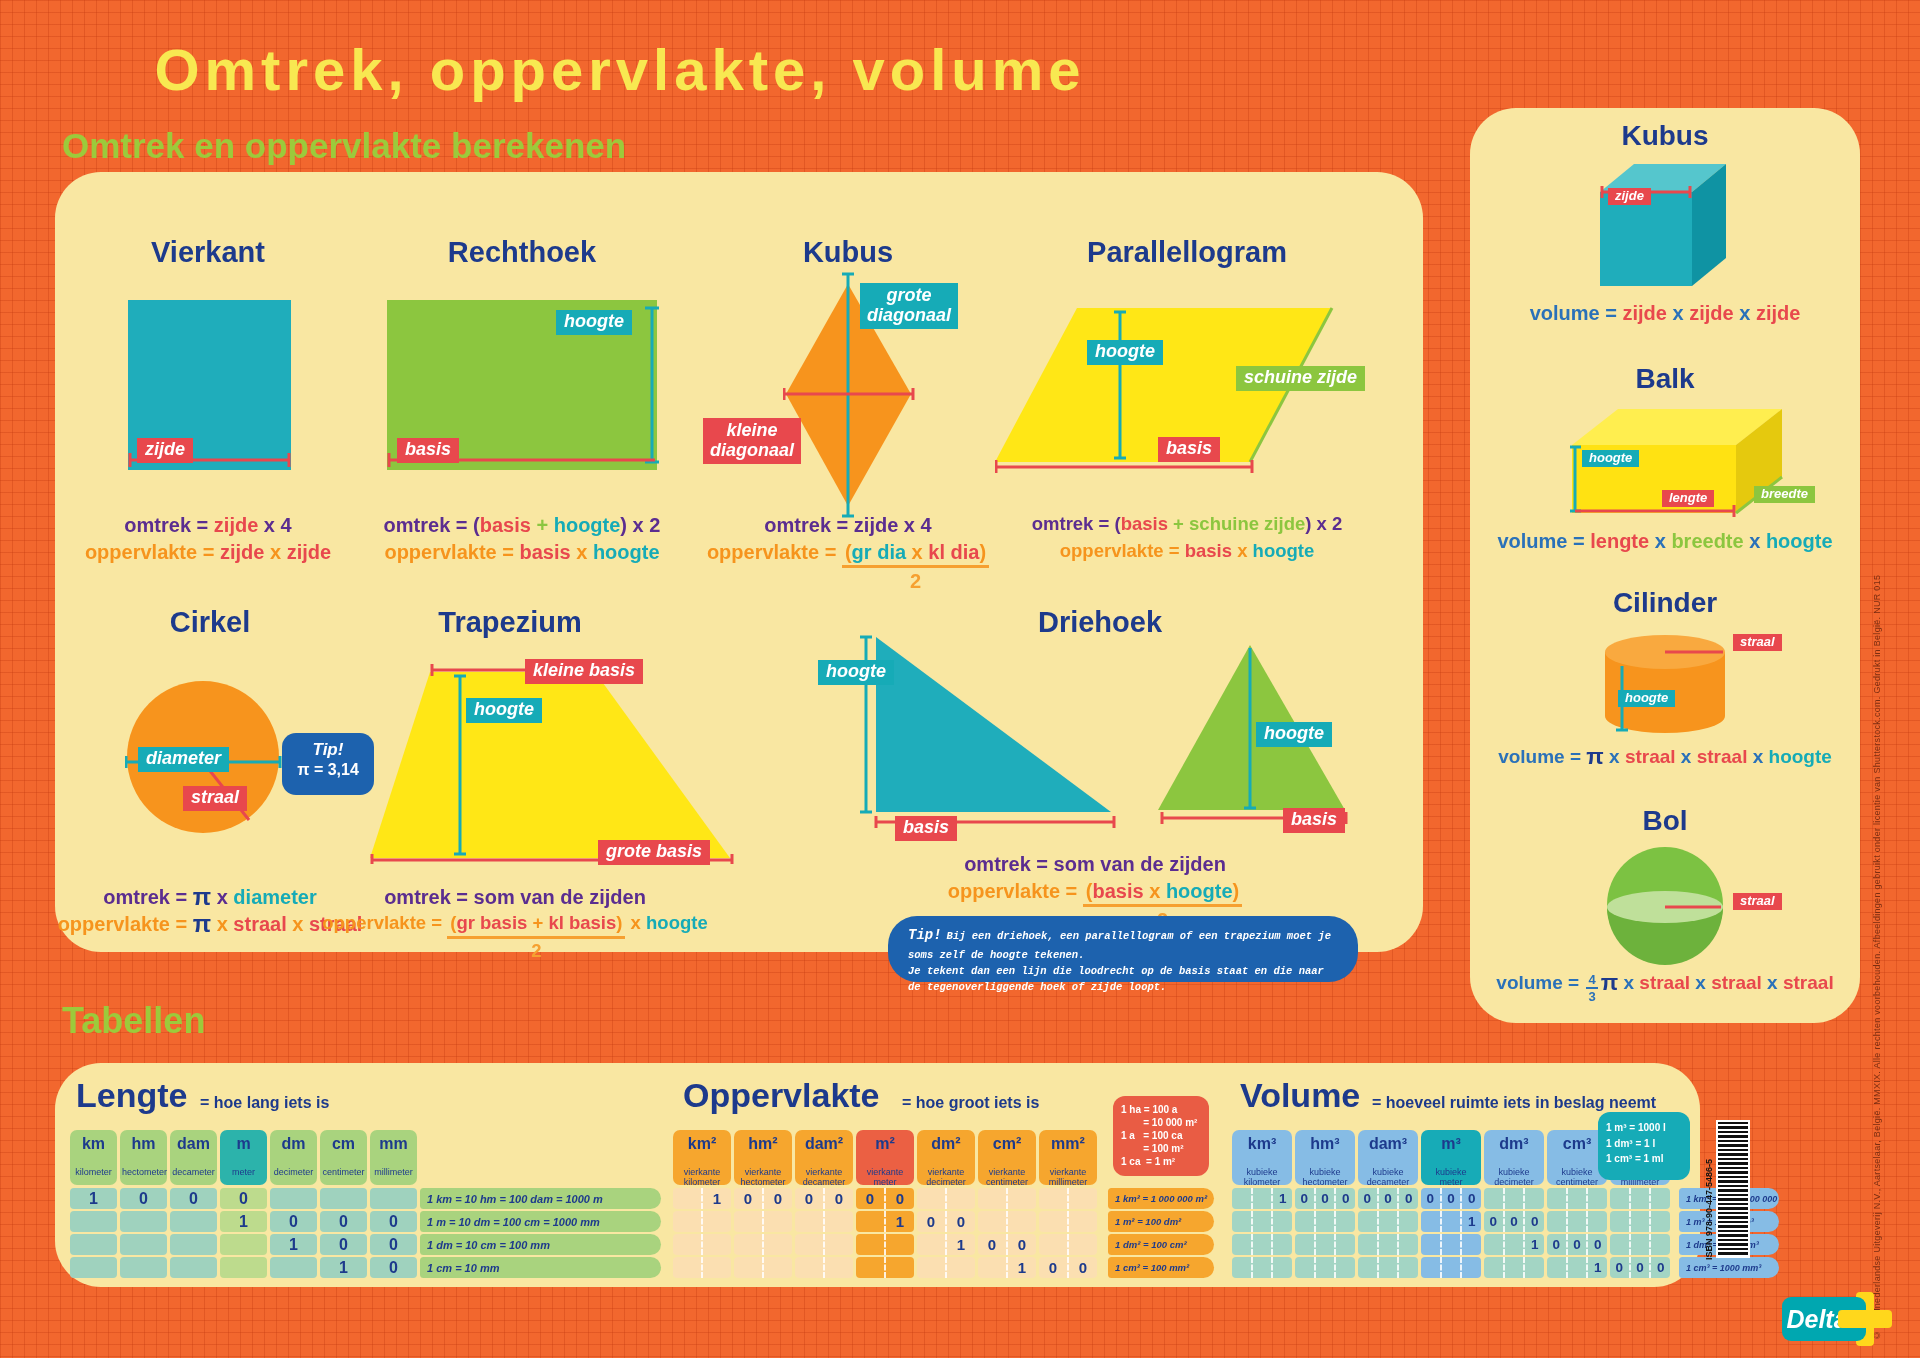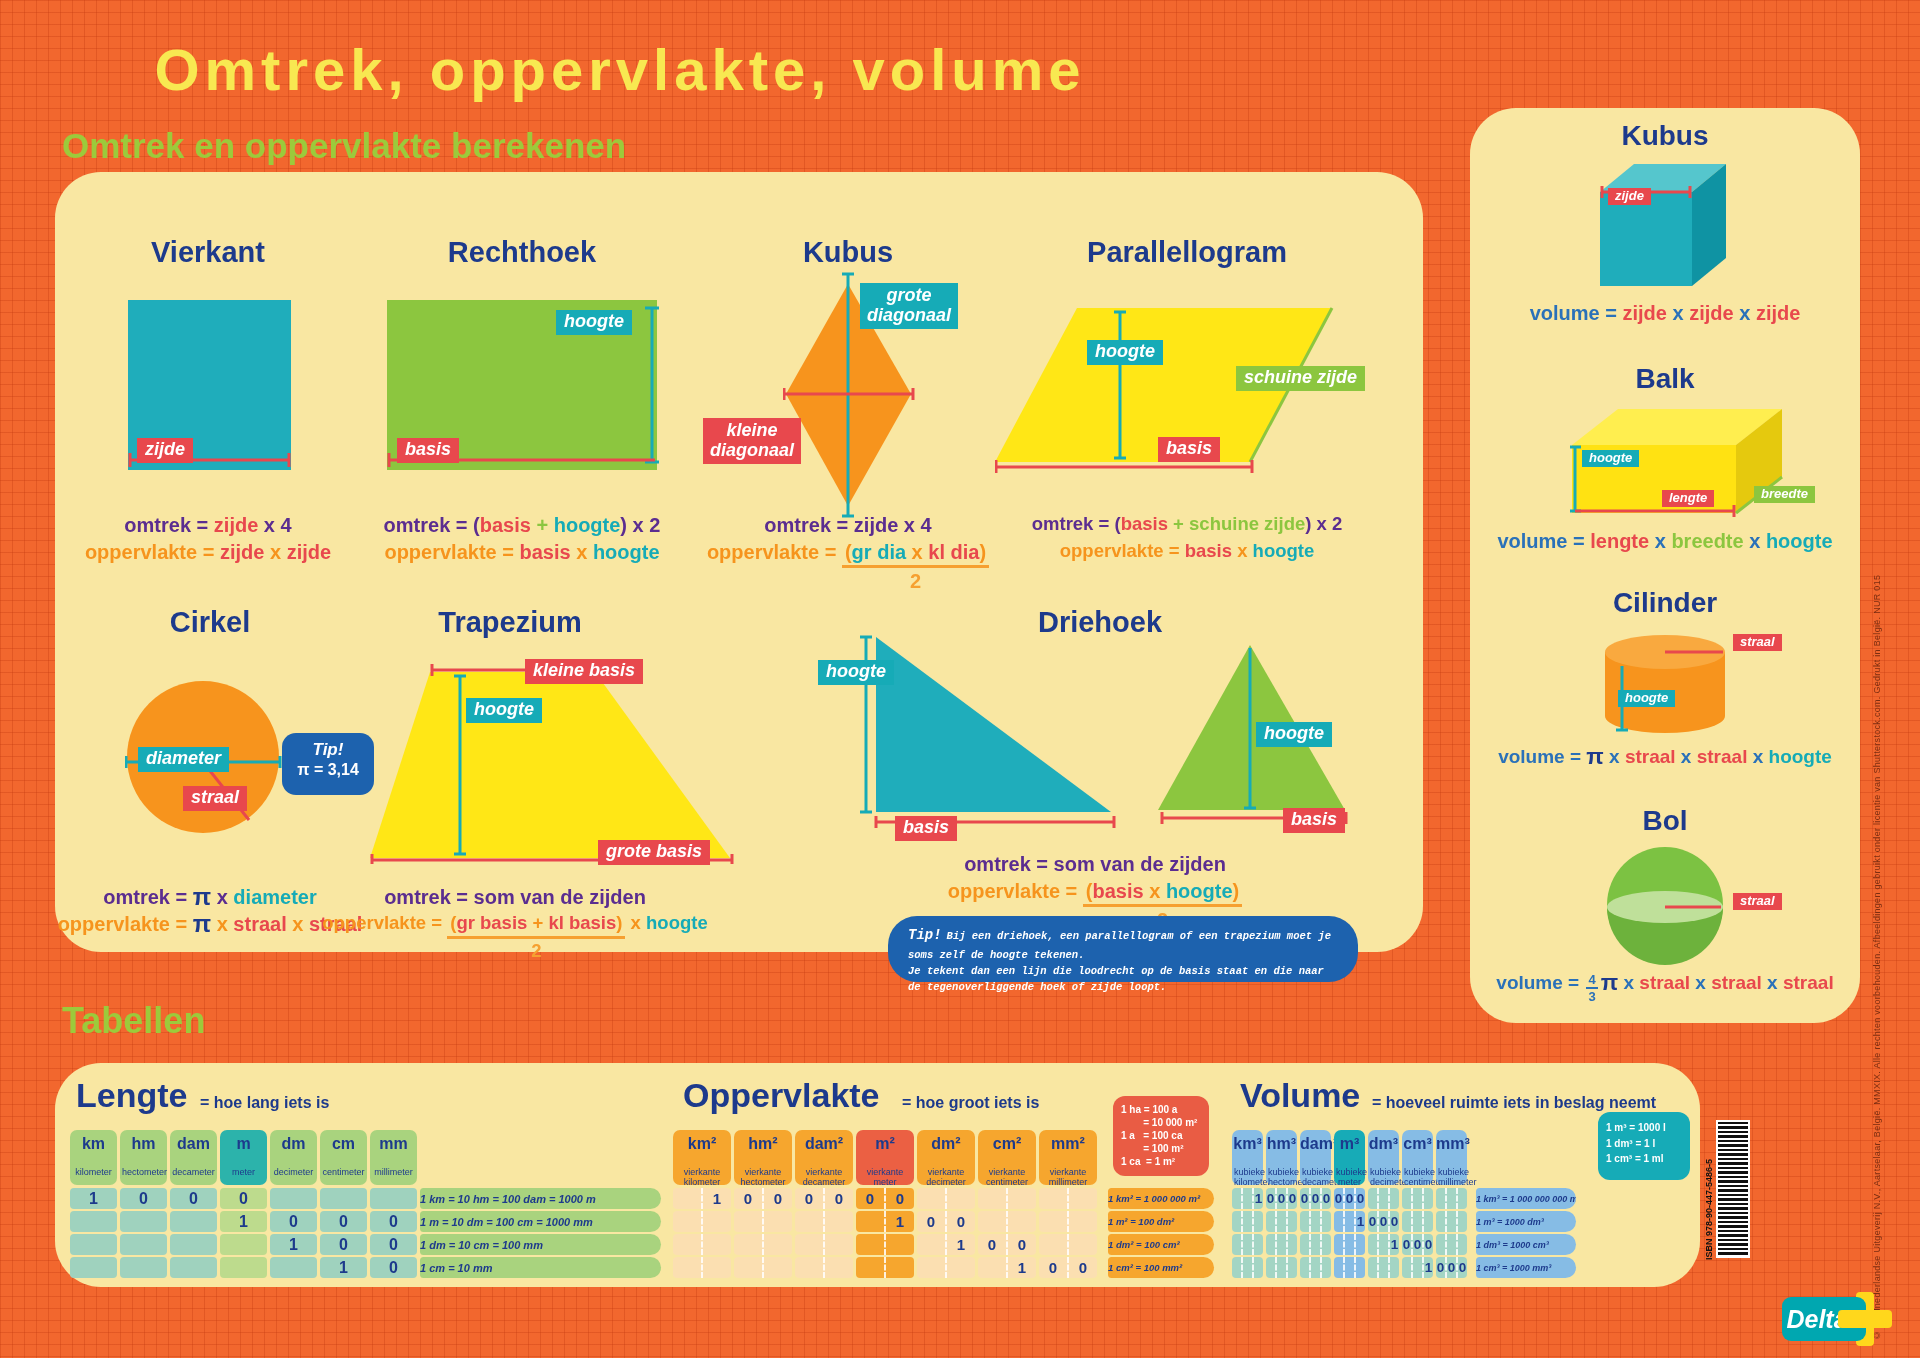--- a/index.html
+++ b/index.html
@@ -57,35 +57,35 @@
   .tbl { position:absolute; }
   .thead, .trow { display:flex; gap:3px; }
   .trow { margin-top:2px; height:21px; }
   .thead { margin-bottom:3px; }
   .th { height:55px; border-radius:7px; text-align:center; padding-top:6px; color:#1d3a8c; }
   .th .abbr { font-size:16px; font-weight:bold; line-height:1.05; }
   .th .cname { font-size:9px; line-height:1.15; margin-top:14px; padding:0 2px; }
   .td { display:flex; border-radius:4px; }
   .sub { flex:1; display:flex; align-items:center; justify-content:center; font-weight:bold; color:#1d3a8c; }
   .sub + .sub { border-left:2px dashed rgba(255,255,255,.85); }
-  .note { display:flex; align-items:center; padding-left:0; font-weight:bold; font-style:italic;
+  .note { display:flex; align-items:center; padding-left:7px; font-weight:bold; font-style:italic;
     color:#1d3a8c; border-radius:4px 12px 12px 4px; white-space:nowrap; overflow:hidden;text-align:center; }
   .t-len .th, .t-len .td { width:47px; }
   .t-len .note { width:241px; font-size:11px; }
   .t-len .sub { font-size:16px; }
   .t-len .th { background:#a9d37e; } .t-len .th.hl { background:#2cb3ab; }
   .t-len .td { background:#9fd2be; } .t-len .td.hl { background:#bddb8d; }
   .t-len .note { background:#a9d37e; }
   .t-opp .th, .t-opp .td { width:58px; }
   .t-opp .note { width:106px; font-size:9.5px; margin-left:8px; }
   .t-opp .sub { font-size:15px; }
   .t-opp .th { background:#f6a62e; } .t-opp .th.hl { background:#eb6043; }
   .t-opp .td { background:#fbdfb1; } .t-opp .td.hl { background:#f6a62e; }
   .t-opp .note { background:#f6a62e; }
-  .t-vol .th, .t-vol .td { width:31px; }
+  .t-vol .th, .t-vol .td { width:60px; }
   .t-vol .note { width:100px; font-size:9px; margin-left:6px; }
   .t-vol .sub { font-size:13.5px; }
   .t-vol .th { background:#86bce5; } .t-vol .th.hl { background:#17abb7; }
   .t-vol .td { background:#a3d5c4; } .t-vol .td.hl { background:#86bce5; }
   .t-vol .note { background:#86bce5; }
 
   .tbl-title { position:absolute; font-weight:bold; color:#1d3a8c; font-size:34px; }
   .tbl-sub { position:absolute; font-weight:bold; color:#1d3a8c; font-size:16px; }
   .notebox { position:absolute; color:#fff; font-weight:bold; border-radius:12px; }
   .nb-opp { left:1113px; top:1096px; width:96px; height:80px; background:#e95c44; padding:7px 0 0 8px; }

